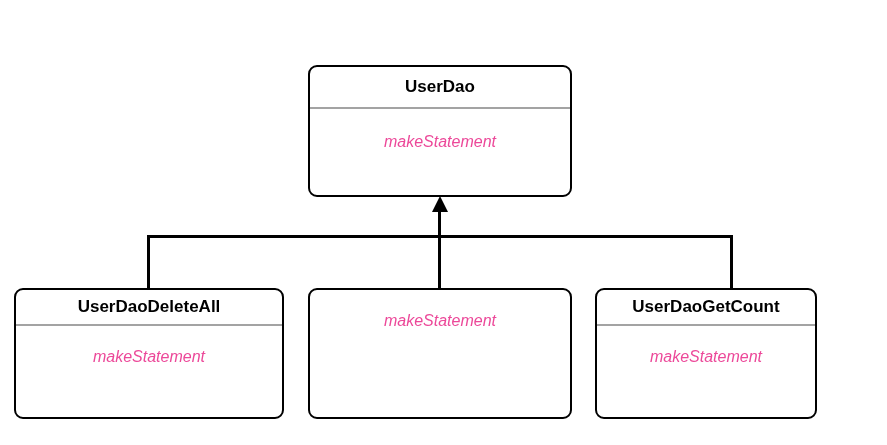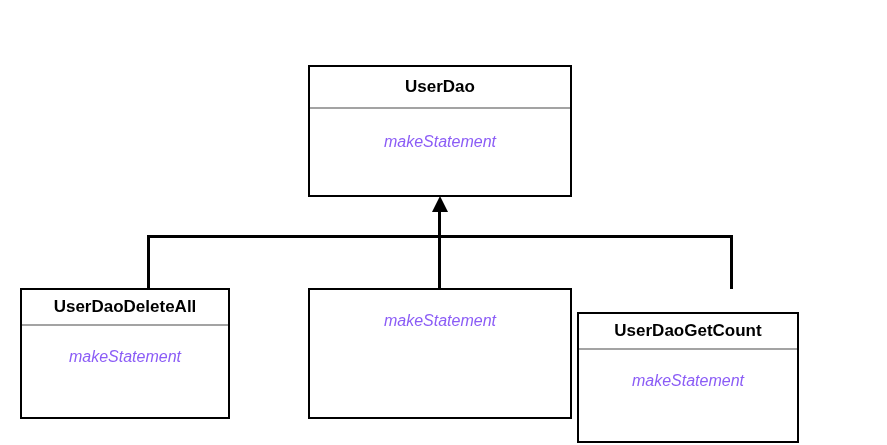--- a/index.html
+++ b/index.html
@@ -12,48 +12,48 @@
     position: relative;
     width: 887px;
     height: 445px;
     background: #ffffff;
     overflow: hidden;
   }
   .class-box {
     position: absolute;
     background: #ffffff;
     border: 2px solid #000000;
-    border-radius: 0;
+    border-radius: 9px;
     box-sizing: border-box;
     z-index: 2;
   }
   .class-box .title {
     display: flex;
     align-items: center;
     justify-content: center;
     font-weight: bold;
     font-size: 17px;
     color: #000000;
     border-bottom: 2px solid #a3a3a3;
   }
   .class-box .method {
     text-align: center;
     font-style: italic;
     font-size: 16px;
-    color: #8b5cf6;
+    color: #ec4899;
   }
   
   #box-parent { left: 308px; top: 65px; width: 264px; height: 132px; }
   #box-parent .title { height: 40px; }
   #box-parent .method { margin-top: 24px; }
   
   .child-box { top: 288px; height: 131px; }
-  #box-child0 { left: 20px;  width: 210px; }
+  #box-child0 { left: 14px;  width: 270px; }
   #box-child1 { left: 308px; width: 264px; }
-  #box-child2 { left: 577px; width: 222px; margin-top: 24px; }
+  #box-child2 { left: 595px; width: 222px; }
   .child-box .title { height: 34px; }
   .child-box .method { margin-top: 22px; }
   
   .line {
     position: absolute;
     background: #000000;
     z-index: 1;
   }
   #line-horizontal { left: 147px; top: 235px; width: 586px; height: 3px; }
   #line-left-drop  { left: 147px; top: 235px; width: 3px;  height: 54px; }

